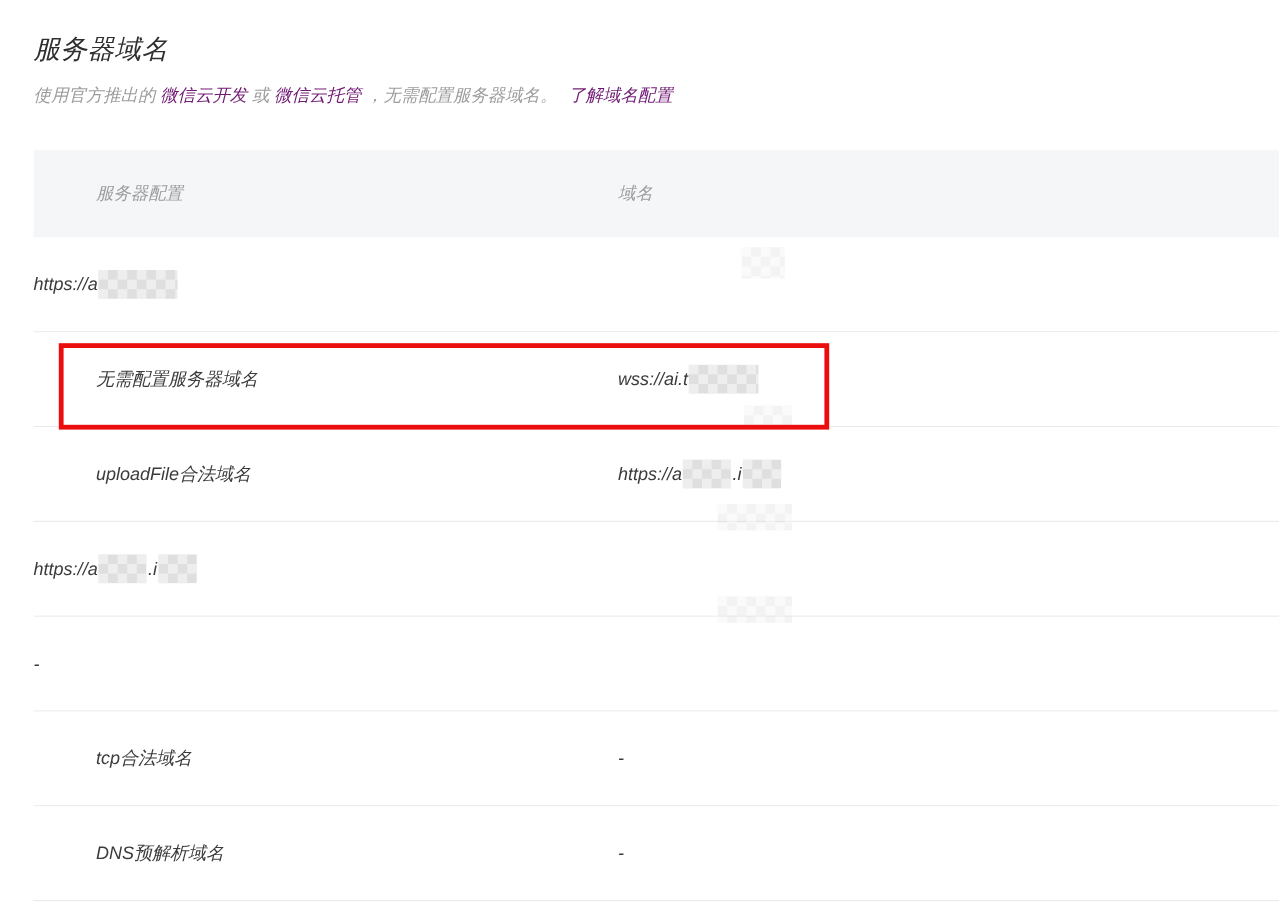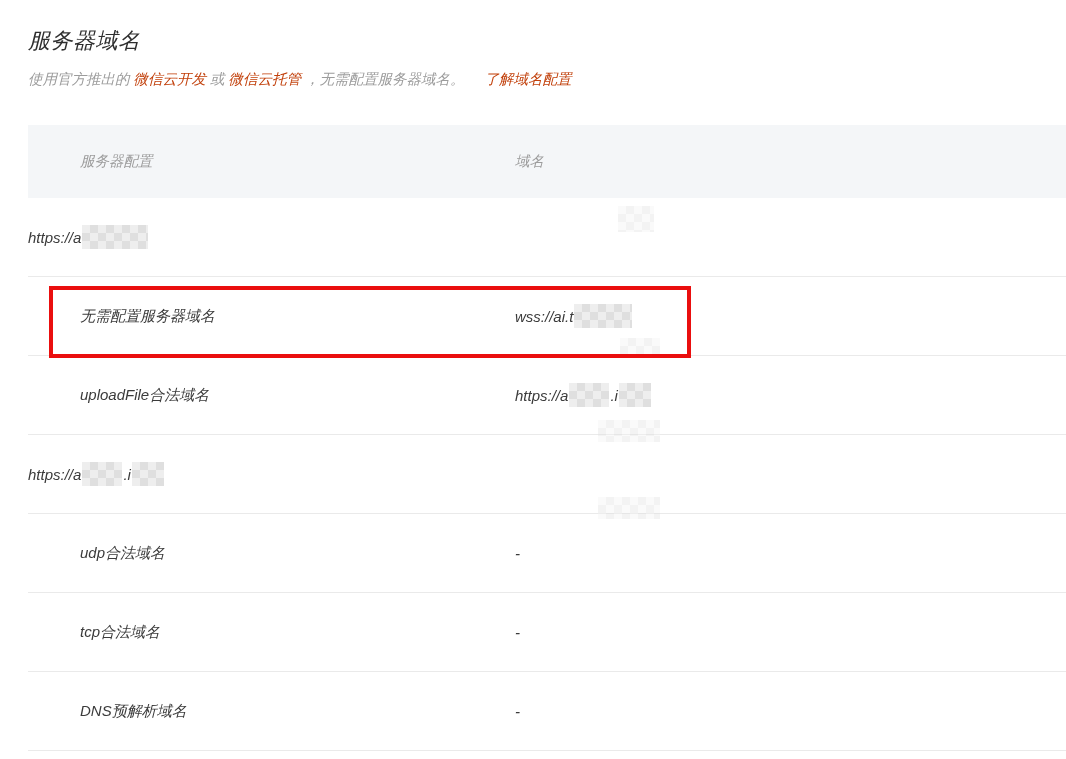--- a/index.html
+++ b/index.html
@@ -1,22 +1,22 @@
 <!DOCTYPE html>
 <html><head>
 <meta charset="utf-8">
 <style>
   html,body{margin:0;padding:0;background:#ffffff;}
   body{width:1066px;height:759px;font-family:"Liberation Sans","DejaVu Sans",sans-serif;}
   .page{position:relative;width:1066px;height:759px;overflow:hidden;background:#fff;font-style:italic;}
 
   .page-title{position:absolute;left:28px;top:26px;margin:0;font-size:22px;font-weight:500;color:#2f2f2f;letter-spacing:.5px;}
   .subtitle{position:absolute;left:28px;top:70px;margin:0;font-size:14.5px;color:#9c9c9c;}
-  .subtitle .link{color:#c2410c;text-decoration:none;cursor:pointer;margin:0 4px;}
-  .subtitle .link-learn{margin-left:20px;}
+  .subtitle .link{color:#701a75;text-decoration:none;cursor:pointer;margin:0 4px;}
+  .subtitle .link-learn{margin-left:9px;}
 
   .table{position:absolute;left:28px;top:125px;width:1038px;}
   .thead{height:73px;background:#f4f6f8;display:flex;align-items:center;font-size:14.5px;color:#9c9c9c;}
   .trow{height:78px;background:#fff;display:flex;align-items:center;border-bottom:1px solid #eaeaea;font-size:15px;color:#3b3b3b;}
   .col1{padding-left:52px;width:435px;box-sizing:content-box;flex:0 0 auto;}
   .col2{flex:1;display:flex;align-items:center;}
 
   .censor{display:inline-block;height:24px;margin:0 1px;
     background:repeating-conic-gradient(#dfdfdf 0% 25%, #eeeeee 0% 50%) 0 0 / 16px 16px;}
   .ghost{position:absolute;opacity:.38;
@@ -72,21 +72,20 @@
   <div class="trow">
     <div class="col2">
             <span>https://a</span>
             <span class="censor" style="width: 40px;"></span>
             <span>.i</span>
             <span class="censor" style="width: 32px;"></span>
           </div>
   </div>
 
   <div class="trow">
-    <div class="col1">udp合法域名</div>
     <div class="col2">
             <span>-</span>
           </div>
   </div>
 
   <div class="trow">
     <div class="col1">tcp合法域名</div>
     <div class="col2">
             <span>-</span>
           </div>

